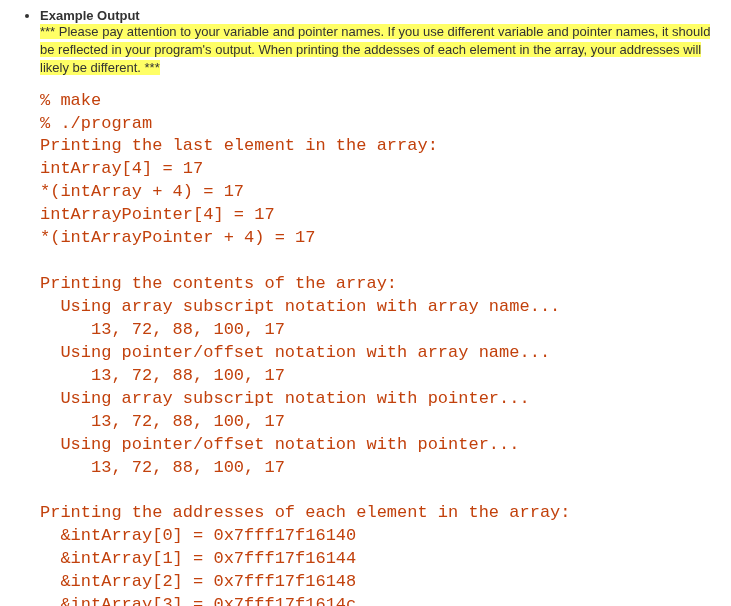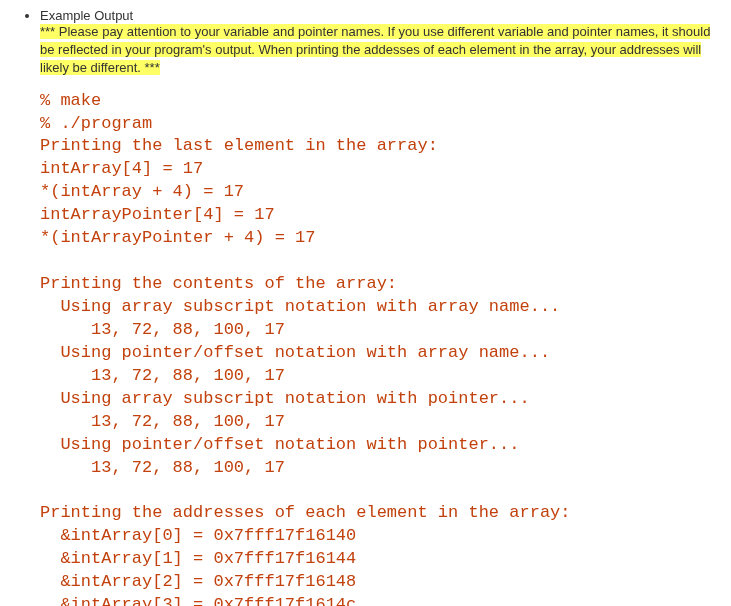--- a/index.html
+++ b/index.html
@@ -14,21 +14,21 @@
   }
   ul.outer {
     list-style: disc;
     padding-left: 16px;
     margin: 0;
   }
   ul.outer > li {
     margin-bottom: 4px;
   }
   .section-title {
-    font-weight: normal;
+    font-weight: bold;
     color: #333;
   }
   .highlight {
     background: #ffff66;
     display: inline;
     line-height: 1.4;
   }
   .codeblock {
     font-family: Consolas, "Courier New", monospace;
     font-size: 17px;

